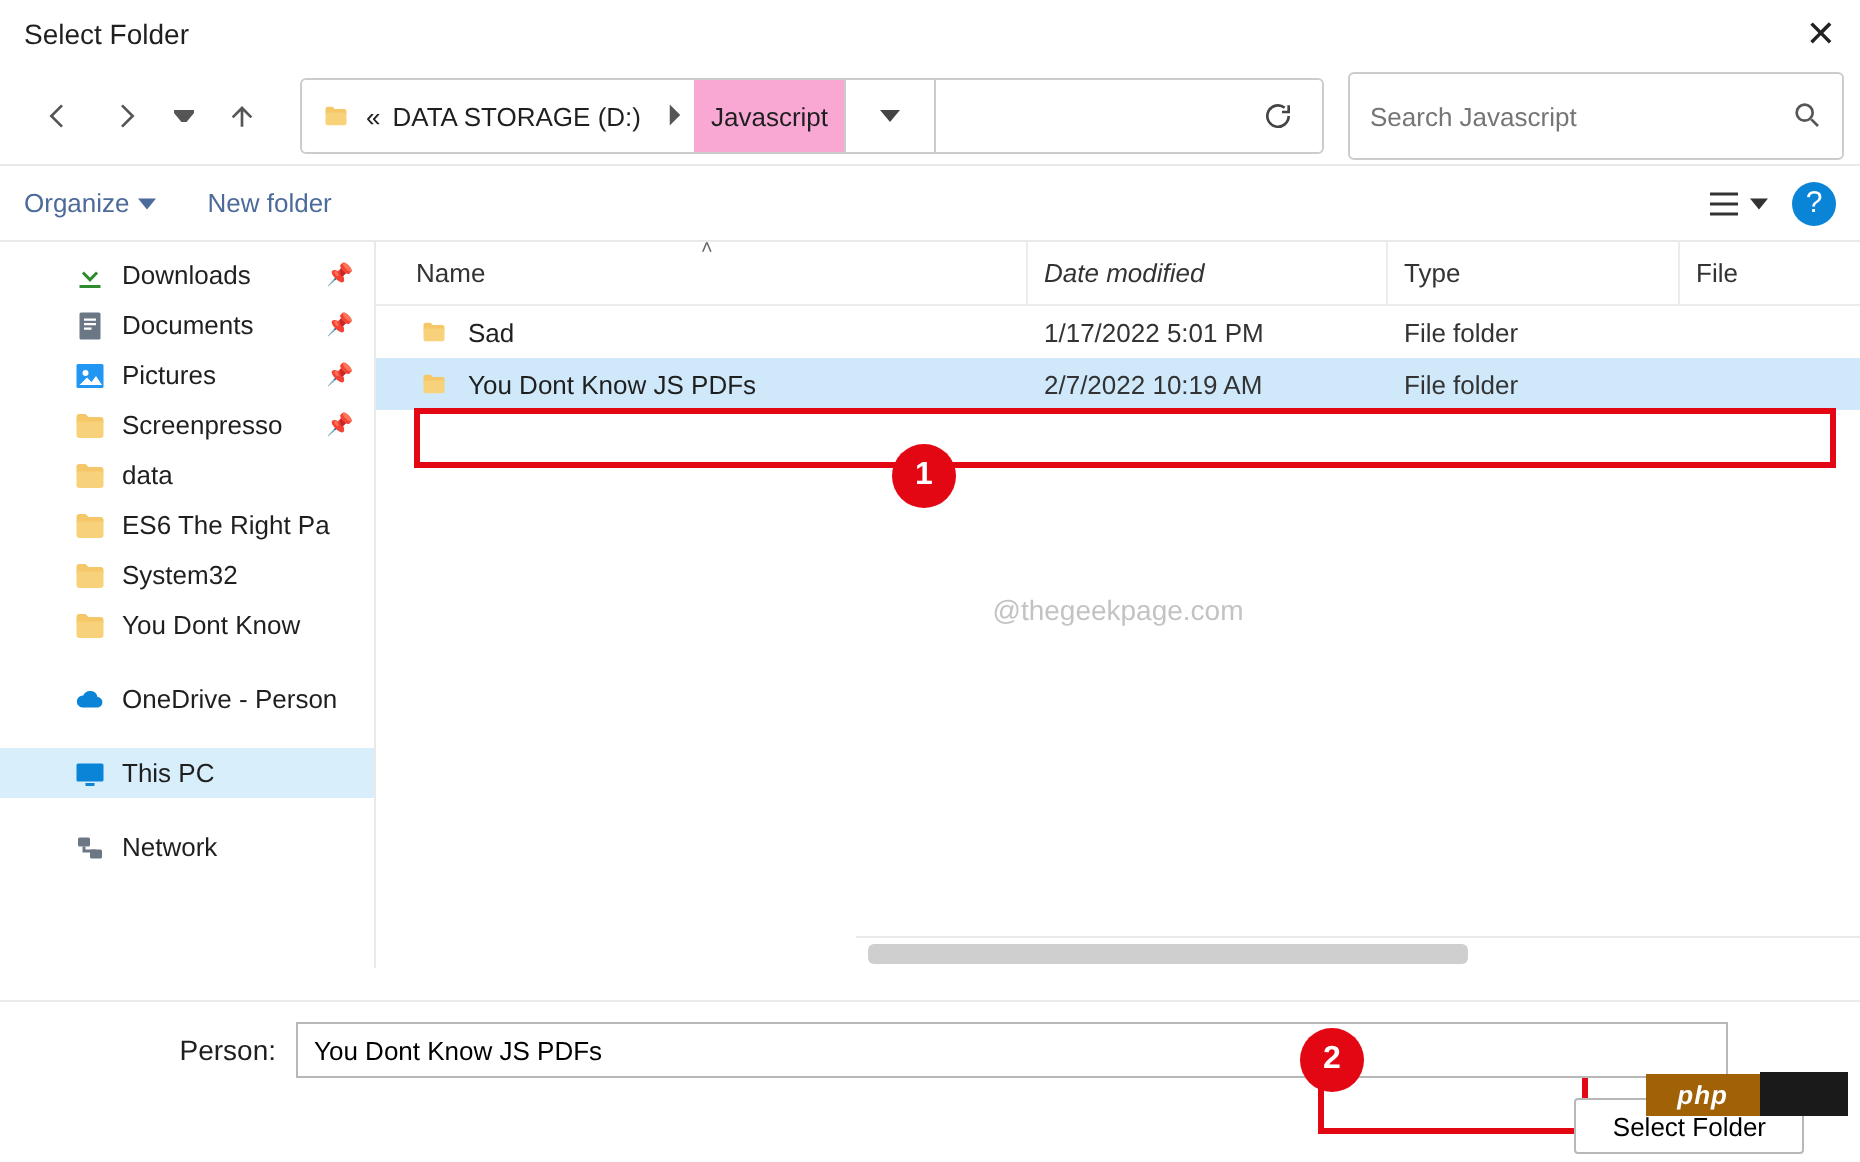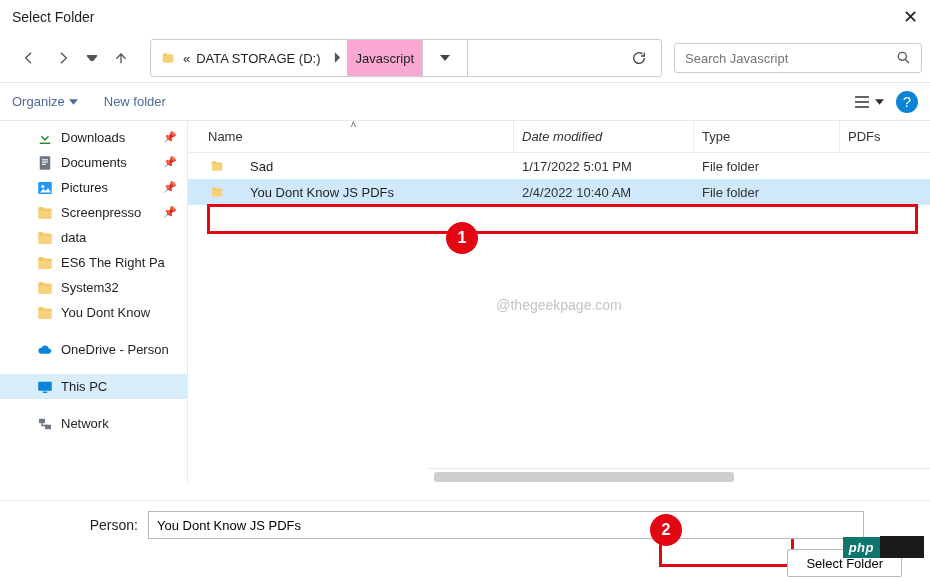--- a/index.html
+++ b/index.html
@@ -22,21 +22,21 @@
     
     .navrow { display:flex; align-items:center; height:48px; padding:0 8px 0 14px; gap:4px; }
     .nav-btn { width:30px; height:32px; display:flex; align-items:center; justify-content:center; color:#555; border-radius:3px; }
     .nav-btn svg { stroke:#555; fill:none; stroke-width:2; }
     .addr { flex:1; height:38px; border:1px solid #ccc; border-radius:3px; display:flex; align-items:center; margin-left:10px; margin-right:8px; min-width:0; }
     .addr .seg { display:flex; align-items:center; height:100%; padding:0 8px; gap:6px; }
     .addr .seg.hi { background:#f9a8d4; }
     .addr .chev { color:#555; padding:0 6px; }
     .addr .refresh { margin-left:auto; width:46px; display:flex; align-items:center; justify-content:center; color:#444; border-left:1px solid transparent; height:100%; }
     .addr .drop { width:46px; display:flex; align-items:center; justify-content:center; color:#444; height:100%; border-left:1px solid #ccc; border-right:1px solid #ccc; }
-    .search { width:248px; height:30px; border:1px solid #ccc; border-radius:3px; display:flex; align-items:center; padding:0 10px; gap:4px; color:#777; }
+    .search { width:248px; height:44px; border:1px solid #ccc; border-radius:3px; display:flex; align-items:center; padding:0 10px; gap:4px; color:#777; }
     .search input { border:none; outline:none; font:inherit; flex:1; background:transparent; }
     .search-icon { color:#555; }
 
     
     .toolbar { display:flex; align-items:center; height:38px; padding:0 12px; gap:26px; border-top:1px solid #e9e9e9; }
     .toolbar .org { color:#4c6b9a; display:flex; align-items:center; gap:4px; }
     .toolbar .newf { color:#4c6b9a; }
     .toolbar .right { margin-left:auto; display:flex; align-items:center; gap:12px; }
     .view-btn { display:flex; align-items:center; gap:4px; color:#333; }
     .help-circle { width:22px; height:22px; border-radius:50%; background:#0a84d6; color:#fff; display:flex; align-items:center; justify-content:center; font-size:15px; }
@@ -56,36 +56,36 @@
     .filelist { flex:1; position:relative; }
     .cols { display:flex; height:32px; border-bottom:1px solid #ececec; color:#333; align-items:center; font-size:13px; }
     .c-name { width:326px; padding-left:20px; border-right:1px solid #ececec; height:100%; display:flex; align-items:center; position:relative;}
     .c-date { width:180px; padding-left:8px; border-right:1px solid #ececec; height:100%; display:flex; align-items:center;font-style:italic;}
     .c-type { width:146px; padding-left:8px; border-right:1px solid #ececec; height:100%; display:flex; align-items:center;}
     .c-size { width:60px; padding-left:8px; height:100%; display:flex; align-items:center;}
     .sort-caret { position:absolute; left:50%; top:-2px; font-size:10px; color:#666; }
 
     .row { display:flex; height:26px; align-items:center; font-size:13px; }
     .row.sel { background:#cfe8fa; }
-    .r-name { width:326px; padding-left:20px; display:flex; align-items:center; gap:24px; }
+    .r-name { width:326px; padding-left:20px; display:flex; align-items:center; gap:8px; }
     .r-date { width:180px; padding-left:8px; color:#333;}
     .r-type { width:146px; padding-left:8px; color:#333;}
     .r-size { width:60px; padding-left:8px; }
 
     .watermark { position:absolute; left:50%; top:176px; transform:translateX(-50%); color:#c3c3c3; font-size:14px; }
 
     .annot { position:absolute; border:3px solid #e30613; pointer-events:none; }
     .annot.a1 { left:207px; top:204px; width:711px; height:30px; }
     .annot.a2 { left:659px; top:527px; width:135px; height:40px; }
     .badge { position:absolute; width:32px; height:32px; border-radius:50%; background:#e30613; color:#fff; display:flex; align-items:center; justify-content:center; font-weight:700; font-size:16px; z-index:5; }
     .badge.b1 { left:446px; top:222px; }
     .badge.b2 { left:650px; top:514px; }
 
     .php-chip { position:absolute; right:6px; top:536px; display:flex; align-items:center; }
-    .php-chip .p { background:#0f766e; color:#fff; font-weight:700; font-style:italic; padding:3px 6px; font-size:13px; letter-spacing:.5px; }
+    .php-chip .p { background:#a16207; color:#fff; font-weight:700; font-style:italic; padding:3px 16px; font-size:13px; letter-spacing:.5px; }
     .php-chip .b { width:44px; height:22px; background:#1a1a1a; }
 
     .scroll-gutter { position:absolute; left:240px; right:0; bottom:0; height:16px; border-top:1px solid #e9e9e9; display:flex; align-items:center; }
     .scroll-gutter .thumb { height:10px; background:#cfcfcf; border-radius:3px; margin-left:6px; width:300px; }
 
     
     .footer { position:absolute; left:0; right:0; top:500px; height:68px; border-top:1px solid #ebebeb; padding:10px 14px 0 14px; }
     .f-row { display:flex; align-items:center; gap:10px; }
     .f-row label { width:124px; text-align:right; font-size:14px; }
     .f-row input { flex:1; height:28px; border:1px solid #b8b8b8; padding:0 8px; font:inherit; outline:none; max-width:716px; }
@@ -343,21 +343,21 @@
           <span>Name</span>
           <span class="sort-caret">˄</span>
         </div>
       <div class="c-date">
           <span>Date modified</span>
         </div>
       <div class="c-type">
           <span>Type</span>
         </div>
       <div class="c-size">
-          <span>PDFs</span>
+          <span>File</span>
         </div>
     </div>
 
     <div class="row">
       <div class="r-name">
           <svg class="folder-ic">
             <use href="#sv-folder"></use>
           </svg>
           <span>Sad</span>
         </div>
@@ -365,21 +365,21 @@
       <div class="r-type">File folder</div>
       <div class="r-size"></div>
     </div>
     <div class="row sel">
       <div class="r-name">
           <svg class="folder-ic">
             <use href="#sv-folder"></use>
           </svg>
           <span>You Dont Know JS PDFs</span>
         </div>
-      <div class="r-date">2/4/2022 10:40 AM</div>
+      <div class="r-date">2/7/2022 10:19 AM</div>
       <div class="r-type">File folder</div>
       <div class="r-size"></div>
     </div>
 
     <div class="watermark">@thegeekpage.com</div>
 
     <div class="scroll-gutter">
       <div class="thumb"></div>
     </div>
   </div>

